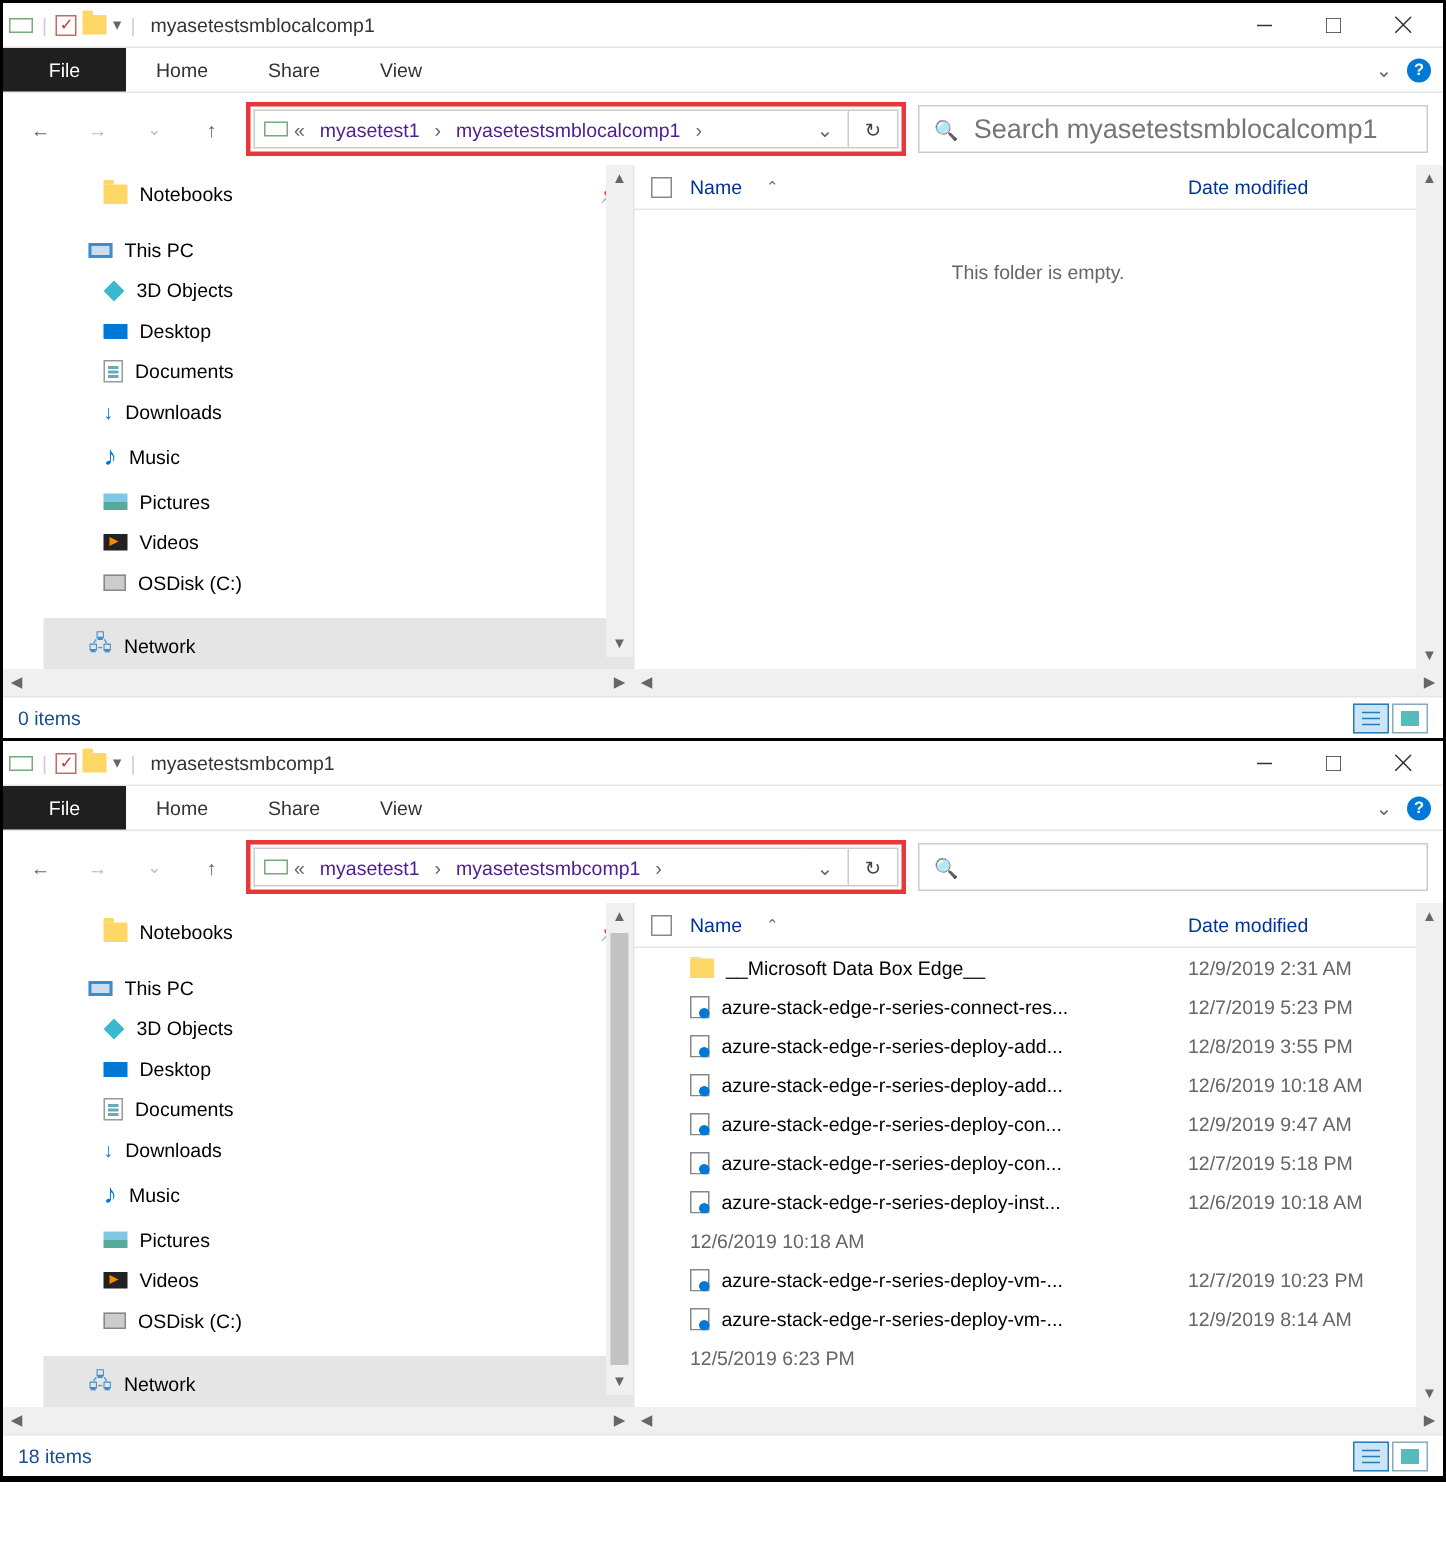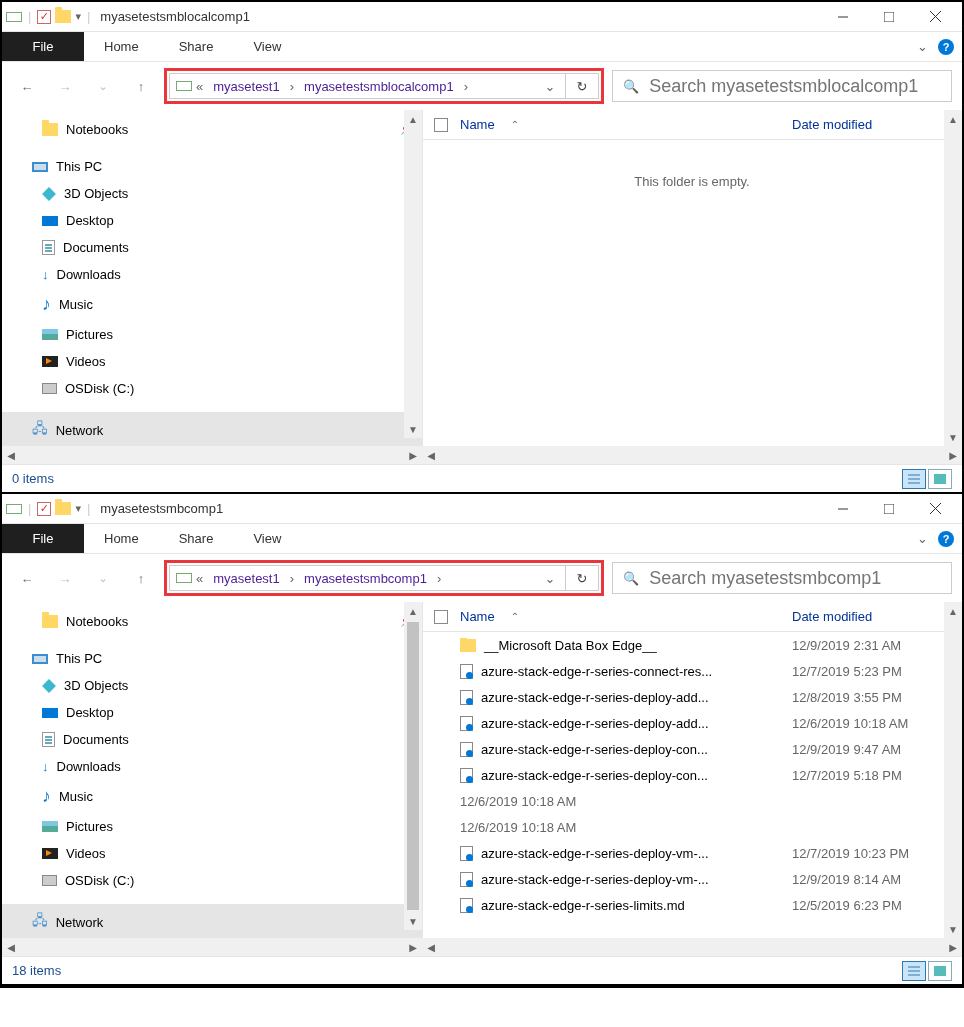--- a/index.html
+++ b/index.html
@@ -25,21 +25,21 @@
   .navbtn.disabled { color: #bbb; }
   .address-frame { border: 3px solid #e7373a; display: flex; align-items: center; padding: 2px; height: 36px; }
   .address-frame .breadcrumb { flex: 1; display: flex; align-items: center; height: 100%; border: 1px solid #ccc; border-right: none; padding: 0 6px; gap: 4px; }
   .crumb { padding: 0 6px; color: #4c1d95; cursor: pointer; }
   .crumb-sep { color: #666; }
   .addr-drop { width: 30px; border: 1px solid #ccc; border-left: none; border-right: none; height: 100%; display: flex; align-items: center; justify-content: center; color: #666; }
   .addr-refresh { width: 34px; border: 1px solid #ccc; height: 100%; display: flex; align-items: center; justify-content: center; color: #444; }
   .searchbox { flex: 1; border: 1px solid #ccc; height: 32px; display: flex; align-items: center; padding: 0 10px; gap: 10px; color: #888; }
   .searchbox input { border: none; outline: none; flex: 1; font-size: 18px; color: #555; background: transparent; }
   .split { display: flex; height: 354px; }
-  .nav { width: 420px; position: relative; border-right: 0; }
+  .nav { width: 420px; position: relative; border-right: 0; padding-left: 27px; }
   .nav-content { padding: 6px 0; }
   .nav-item { display: flex; align-items: center; gap: 8px; padding: 6px 0 6px 40px; cursor: pointer; }
   .nav-item.selected { background: #e5e5e5; }
   .nav-scroll { position: absolute; right: 0; top: 0; bottom: 26px; width: 18px; background: #f0f0f0; display: flex; flex-direction: column; justify-content: space-between; align-items: center; }
   .nav-scroll .arrow { height: 18px; color: #666; font-size: 10px; display: flex; align-items: center; justify-content: center; width: 100%; }
   .nav-scroll .thumb { flex: 1; margin: 2px; width: 12px; }
   .nav-scroll .thumb.gray { background: #c2c2c2; }
   .nav-bottom-h { position: absolute; bottom: 0; left: 0; right: 0; height: 18px; background: #f0f0f0; display: flex; justify-content: space-between; align-items: center; }
   .nav-bottom-h .arrow { width: 18px; text-align: center; color: #666; font-size: 10px; }
   .content { flex: 1; position: relative; }
@@ -323,21 +323,20 @@
       <span class="crumb">myasetest1</span>
       <span class="crumb-sep">›</span>
       <span class="crumb">myasetestsmbcomp1</span>
       <span class="crumb-sep">›</span>
         </div>
         <div class="addr-drop">⌄</div>
         <div class="addr-refresh">↻</div>
       </div>
       <div class="searchbox">
         <span style="color:#888;">🔍</span>
-        <input placeholder="Search myasetestsmbcomp1" style="">
       </div>
     </div>
     <div class="split">
       <div class="nav">
         <div class="nav-content">
             <div class="nav-item" style="padding-left:40px;">
       <span class="icon-folder"></span>
       <span>Notebooks</span>
       <span class="icon-pin">📌</span>
     </div>
@@ -451,44 +450,44 @@
         <div class="date">12/9/2019 9:47 AM</div>
       </div>
       <div class="row">
         <div class="fname">
                 <span class="icon-file"></span>
                 <span>azure-stack-edge-r-series-deploy-con...</span>
               </div>
         <div class="date">12/7/2019 5:18 PM</div>
       </div>
       <div class="row">
+        <div class="fname">
+                <span class="icon-file"></span>
+                <span>azure-stack-edge-r-series-deploy-inst...</span>
+              </div>
         <div class="date">12/6/2019 10:18 AM</div>
       </div>
       <div class="row">
         <div class="date">12/6/2019 10:18 AM</div>
       </div>
       <div class="row">
         <div class="fname">
                 <span class="icon-file"></span>
                 <span>azure-stack-edge-r-series-deploy-vm-...</span>
               </div>
         <div class="date">12/7/2019 10:23 PM</div>
       </div>
       <div class="row">
         <div class="fname">
                 <span class="icon-file"></span>
                 <span>azure-stack-edge-r-series-deploy-vm-...</span>
               </div>
         <div class="date">12/9/2019 8:14 AM</div>
       </div>
       <div class="row">
-        <div class="fname">
-                <span class="icon-file"></span>
-                <span>azure-stack-edge-r-series-limits.md</span>
-              </div>
         <div class="date">12/5/2019 6:23 PM</div>
       </div>
           </div>
         <div class="content-vscroll">
           <div class="arrow">▲</div>
           <div class="arrow">▼</div>
         </div>
         <div class="content-hscroll">
           <div class="arrow">◀</div>
           <div class="arrow">▶</div>

